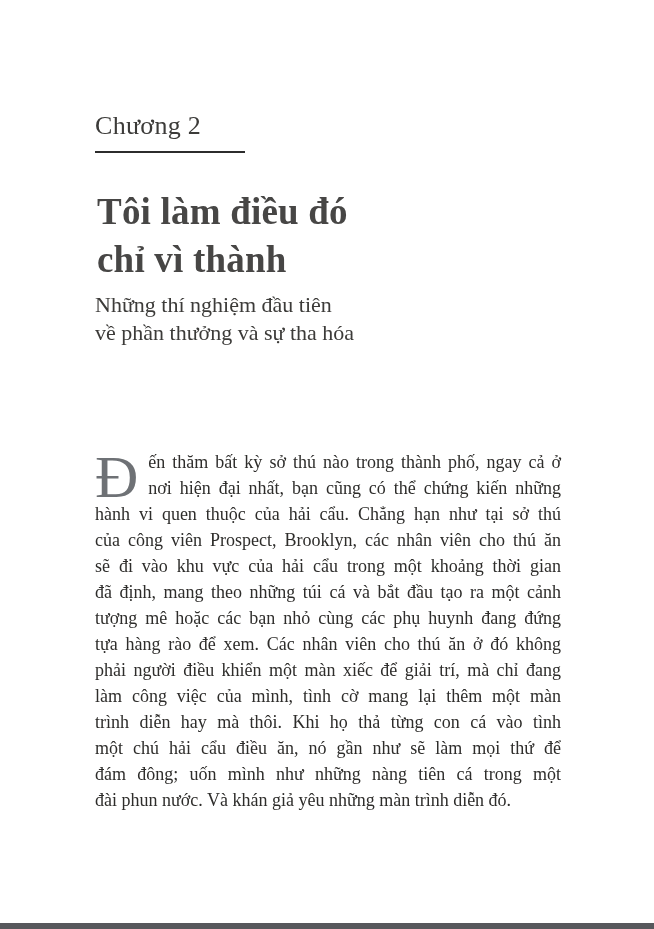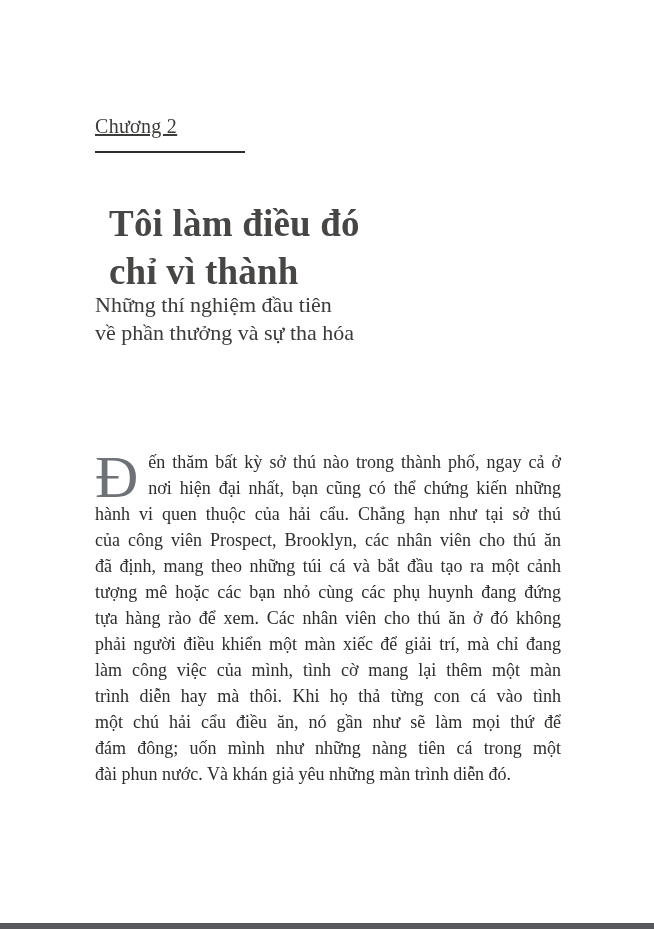--- a/index.html
+++ b/index.html
@@ -14,25 +14,24 @@
     background: #ffffff;
     font-family: "Liberation Serif", "DejaVu Serif", serif;
     overflow: hidden;
   }
   .chapter {
     position: absolute;
     top: 112px;
     left: 95px;
   }
   .chapter-label {
-    font-size: 20px;
+    font-size: 26px;
     line-height: 28px;
     color: #3c3b39;
     letter-spacing: 0.3px;
-    text-decoration: underline;
   }
   .chapter-rule {
     width: 150px;
     height: 2px;
     background: #2c2c2c;
     margin-top: 11px;
   }
   .title {
     position: absolute;
     top: 184px;
@@ -87,37 +86,38 @@
 </head>
 <body>
 
 <div class="page">
 
   <div class="chapter">
     <div class="chapter-label">Chương 2</div>
     <div class="chapter-rule"></div>
   </div>
 
-  <h1 class="title" style="margin:16px;">
+  <h1 class="title" style="margin:4px;">
     <span>Tôi làm điều đó</span><br>
     <span>chỉ vì thành</span>
   </h1>
 
   <div class="subtitle">
     <span>Những thí nghiệm đầu tiên</span><br>
     <span>về phần thưởng và sự tha hóa</span>
   </div>
 
   <div class="body">
     <span class="dropcap">Đ</span>
     <div class="body-lines">
         <div class="body-line">ến thăm bất kỳ sở thú nào trong thành phố, ngay cả ở</div>
         <div class="body-line">nơi hiện đại nhất, bạn cũng có thể chứng kiến những</div>
         <div class="body-line">hành vi quen thuộc của hải cẩu. Chẳng hạn như tại sở thú</div>
         <div class="body-line">của công viên Prospect, Brooklyn, các nhân viên cho thú ăn</div>
+        <div class="body-line">sẽ đi vào khu vực của hải cẩu trong một khoảng thời gian</div>
         <div class="body-line">đã định, mang theo những túi cá và bắt đầu tạo ra một cảnh</div>
         <div class="body-line">tượng mê hoặc các bạn nhỏ cùng các phụ huynh đang đứng</div>
         <div class="body-line">tựa hàng rào để xem. Các nhân viên cho thú ăn ở đó không</div>
         <div class="body-line">phải người điều khiển một màn xiếc để giải trí, mà chỉ đang</div>
         <div class="body-line">làm công việc của mình, tình cờ mang lại thêm một màn</div>
         <div class="body-line">trình diễn hay mà thôi. Khi họ thả từng con cá vào tình</div>
         <div class="body-line">một chú hải cẩu điều ăn, nó gần như sẽ làm mọi thứ để</div>
         <div class="body-line">đám đông; uốn mình như những nàng tiên cá trong một</div>
         <div class="body-line">đài phun nước. Và khán giả yêu những màn trình diễn đó.</div>
       </div>

